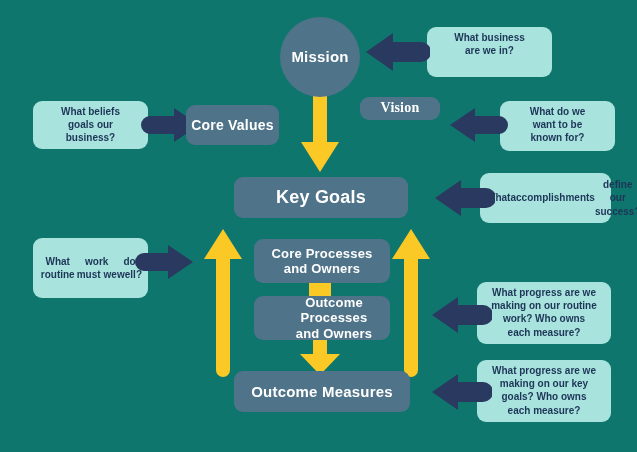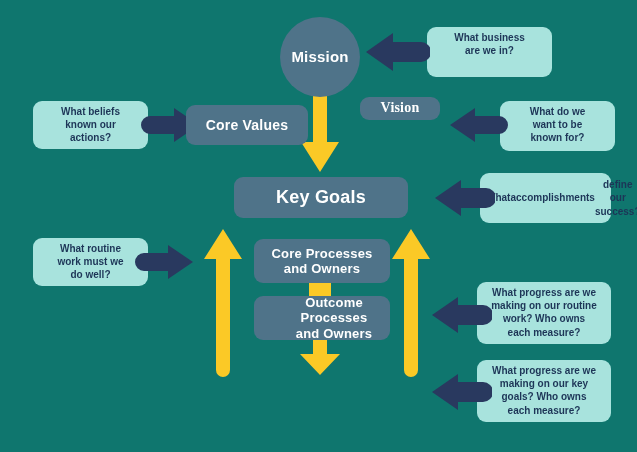--- a/index.html
+++ b/index.html
@@ -145,21 +145,21 @@
   <div class="navy-arrow" style="left:432px; top:374px; width:60px; height:36px;">
     <svg width="60" height="36" viewBox="0 0 60 36">
       <path d="M0 18 L26 0 V8 H51 a10 10 0 0 1 0 20 H26 V36 Z" fill="#29395f"></path>
     </svg>
   </div>
 
   <div class="node circle" style="left:280px; top:17px; width:80px; height:80px; font-size:15px;">
     <span>Mission</span>
   </div>
 
-  <div class="node" style="left:186px; top:105px; width:122px; height:40px; font-size:14px;">
+  <div class="node" style="left:186px; top:105px; width:93px; height:40px; font-size:14px;">
     <span>Core Values</span>
   </div>
 
   <div class="node" style="left:360px; top:97px; width:80px; height:23px; font-size:14px;font-family:Liberation Serif, serif;">
     <span>Vision</span>
   </div>
 
   <div class="node" style="left:234px; top:177px; width:174px; height:41px; font-size:18px;">
     <span>Key Goals</span>
   </div>
@@ -167,45 +167,48 @@
   <div class="node" style="left:254px; top:239px; width:136px; height:44px; font-size:13px; flex-direction:column;">
     <span>Core Processes</span>
     <span>and Owners</span>
   </div>
 
   <div class="node" style="left:254px; top:296px; width:136px; height:44px; font-size:13px; flex-direction:column;padding-left:24px;">
     <span>Outcome Processes</span>
     <span>and Owners</span>
   </div>
 
+  <div class="node" style="left:234px; top:371px; width:176px; height:41px; font-size:15px;">
+    <span>Outcome Measures</span>
+  </div>
 
   <div class="callout" style="left:427px; top:27px; width:125px; height:50px; flex-direction:column;">
     <span>What business</span>
     <span>are we in?</span>
   </div>
 
   <div class="callout" style="left:33px; top:101px; width:115px; height:48px; flex-direction:column;">
     <span>What beliefs</span>
-    <span>known our</span>
-    <span>actions?</span>
+    <span>goals our</span>
+    <span>business?</span>
   </div>
 
   <div class="callout" style="left:500px; top:101px; width:115px; height:50px; flex-direction:column;">
     <span>What do we</span>
     <span>want to be</span>
     <span>known for?</span>
   </div>
 
   <div class="callout" style="left:480px; top:173px; width:131px; height:50px; flex-direction:row;">
     <span>What</span>
     <span>accomplishments</span>
     <span>define our success?</span>
   </div>
 
-  <div class="callout" style="left:33px; top:238px; width:115px; height:48px; flex-direction:column;">
+  <div class="callout" style="left:33px; top:238px; width:115px; height:60px; flex-direction:row;">
     <span>What routine</span>
     <span>work must we</span>
     <span>do well?</span>
   </div>
 
   <div class="callout" style="left:477px; top:282px; width:134px; height:62px; flex-direction:column;">
     <span>What progress are we</span>
     <span>making on our routine</span>
     <span>work? Who owns</span>
     <span>each measure?</span>

